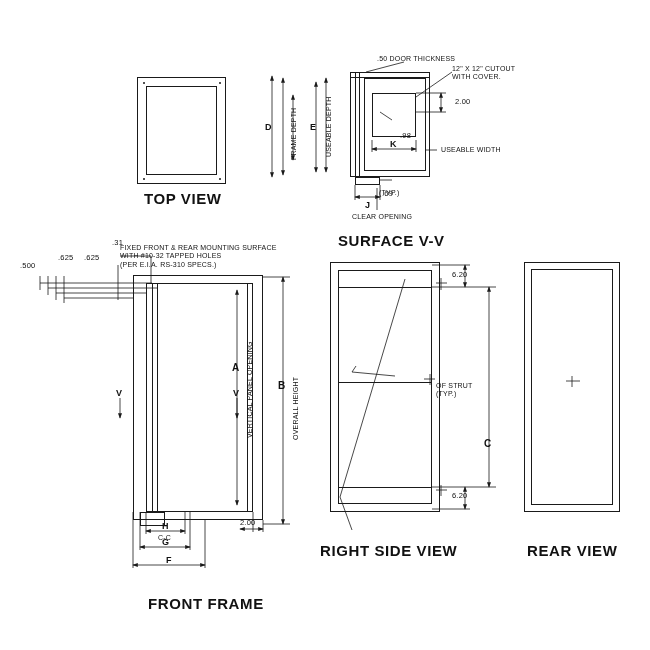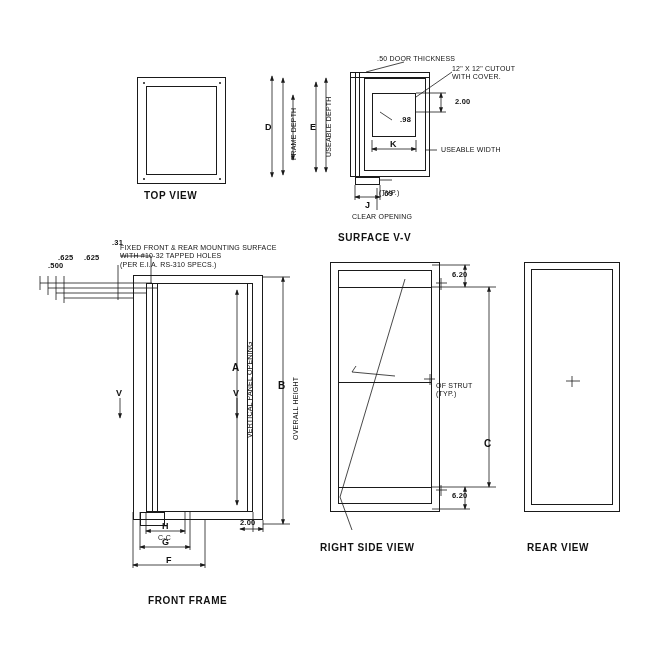--- a/index.html
+++ b/index.html
@@ -18,30 +18,30 @@
   }
   .lbl {
     position: absolute;
     font-size: 7px;
     line-height: 1.18;
     letter-spacing: 0.2px;
     white-space: pre;
     color: #111;
   }
   .lbl.big {
-    font-size: 10px;
+    font-size: 15px;
     font-weight: bold;
     letter-spacing: 0.6px;
   }
   .lbl.bold {
     font-weight: bold;
   }
   .lbl.dim {
     font-size: 7.5px;
-    font-weight: bold;
+    font-weight: normal;
   }
   .lbl.rot {
     transform-origin: 0 0;
     transform: rotate(-90deg);
   }
   
   .rect {
     position: absolute;
     border: 1px solid #1a1a1a;
     box-sizing: border-box;
@@ -235,36 +235,36 @@
 
       <path d="M566,381 L580,381"></path>
       <path d="M572,376 L572,387"></path>
     </g>
   </svg>
 
   <div class="lbl" style="left:377px; top:55px;">.50 DOOR THICKNESS</div>
   <div class="lbl" style="left:452px; top:65px;">12" X 12" CUTOUT
 WITH COVER.</div>
   <div class="lbl dim" style="left:455px; top:98px;">2.00</div>
-  <div class="lbl dim" style="left:379px; top:116px;margin-left:21px;">.98</div>
+  <div class="lbl dim" style="left:379px; top:132px;margin-left:21px;">.98</div>
   <div class="lbl" style="left:441px; top:146px;">USEABLE WIDTH</div>
   <div class="lbl bold" style="left:390px; top:139px; font-size:9px;">K</div>
   <div class="lbl bold" style="left:365px; top:200px; font-size:9px;">J</div>
   <div class="lbl dim" style="left:382px; top:190px;">.69</div>
   <div class="lbl" style="left:379px; top:189px;">(TYP.)</div>
   <div class="lbl" style="left:352px; top:213px;">CLEAR OPENING</div>
   <div class="lbl bold" style="left:265px; top:122px; font-size:9px;">D</div>
   <div class="lbl bold" style="left:310px; top:122px; font-size:9px;">E</div>
   <div class="lbl rot" style="left:290px; top:160px;">FRAME DEPTH</div>
   <div class="lbl rot" style="left:325px; top:157px;">USEABLE DEPTH</div>
 
   <div class="lbl" style="left:120px; top:244px;">FIXED FRONT &amp; REAR MOUNTING SURFACE
 WITH #10-32 TAPPED HOLES
 (PER E.I.A. RS-310 SPECS.)</div>
-  <div class="lbl dim" style="left:48px; top:262px;">.500</div>
+  <div class="lbl dim" style="left:20px; top:262px;">.500</div>
   <div class="lbl dim" style="left:58px; top:254px;">.625</div>
   <div class="lbl dim" style="left:84px; top:254px;">.625</div>
   <div class="lbl dim" style="left:112px; top:239px;">.31</div>
 
   <div class="lbl bold" style="left:232px; top:362px; font-size:10px;">A</div>
   <div class="lbl rot" style="left:246px; top:438px;">VERTICAL PANEL OPENING</div>
   <div class="lbl bold" style="left:278px; top:380px; font-size:10px;">B</div>
   <div class="lbl rot" style="left:292px; top:440px;">OVERALL HEIGHT</div>
 
   <div class="lbl bold" style="left:116px; top:388px; font-size:9px;">V</div>

